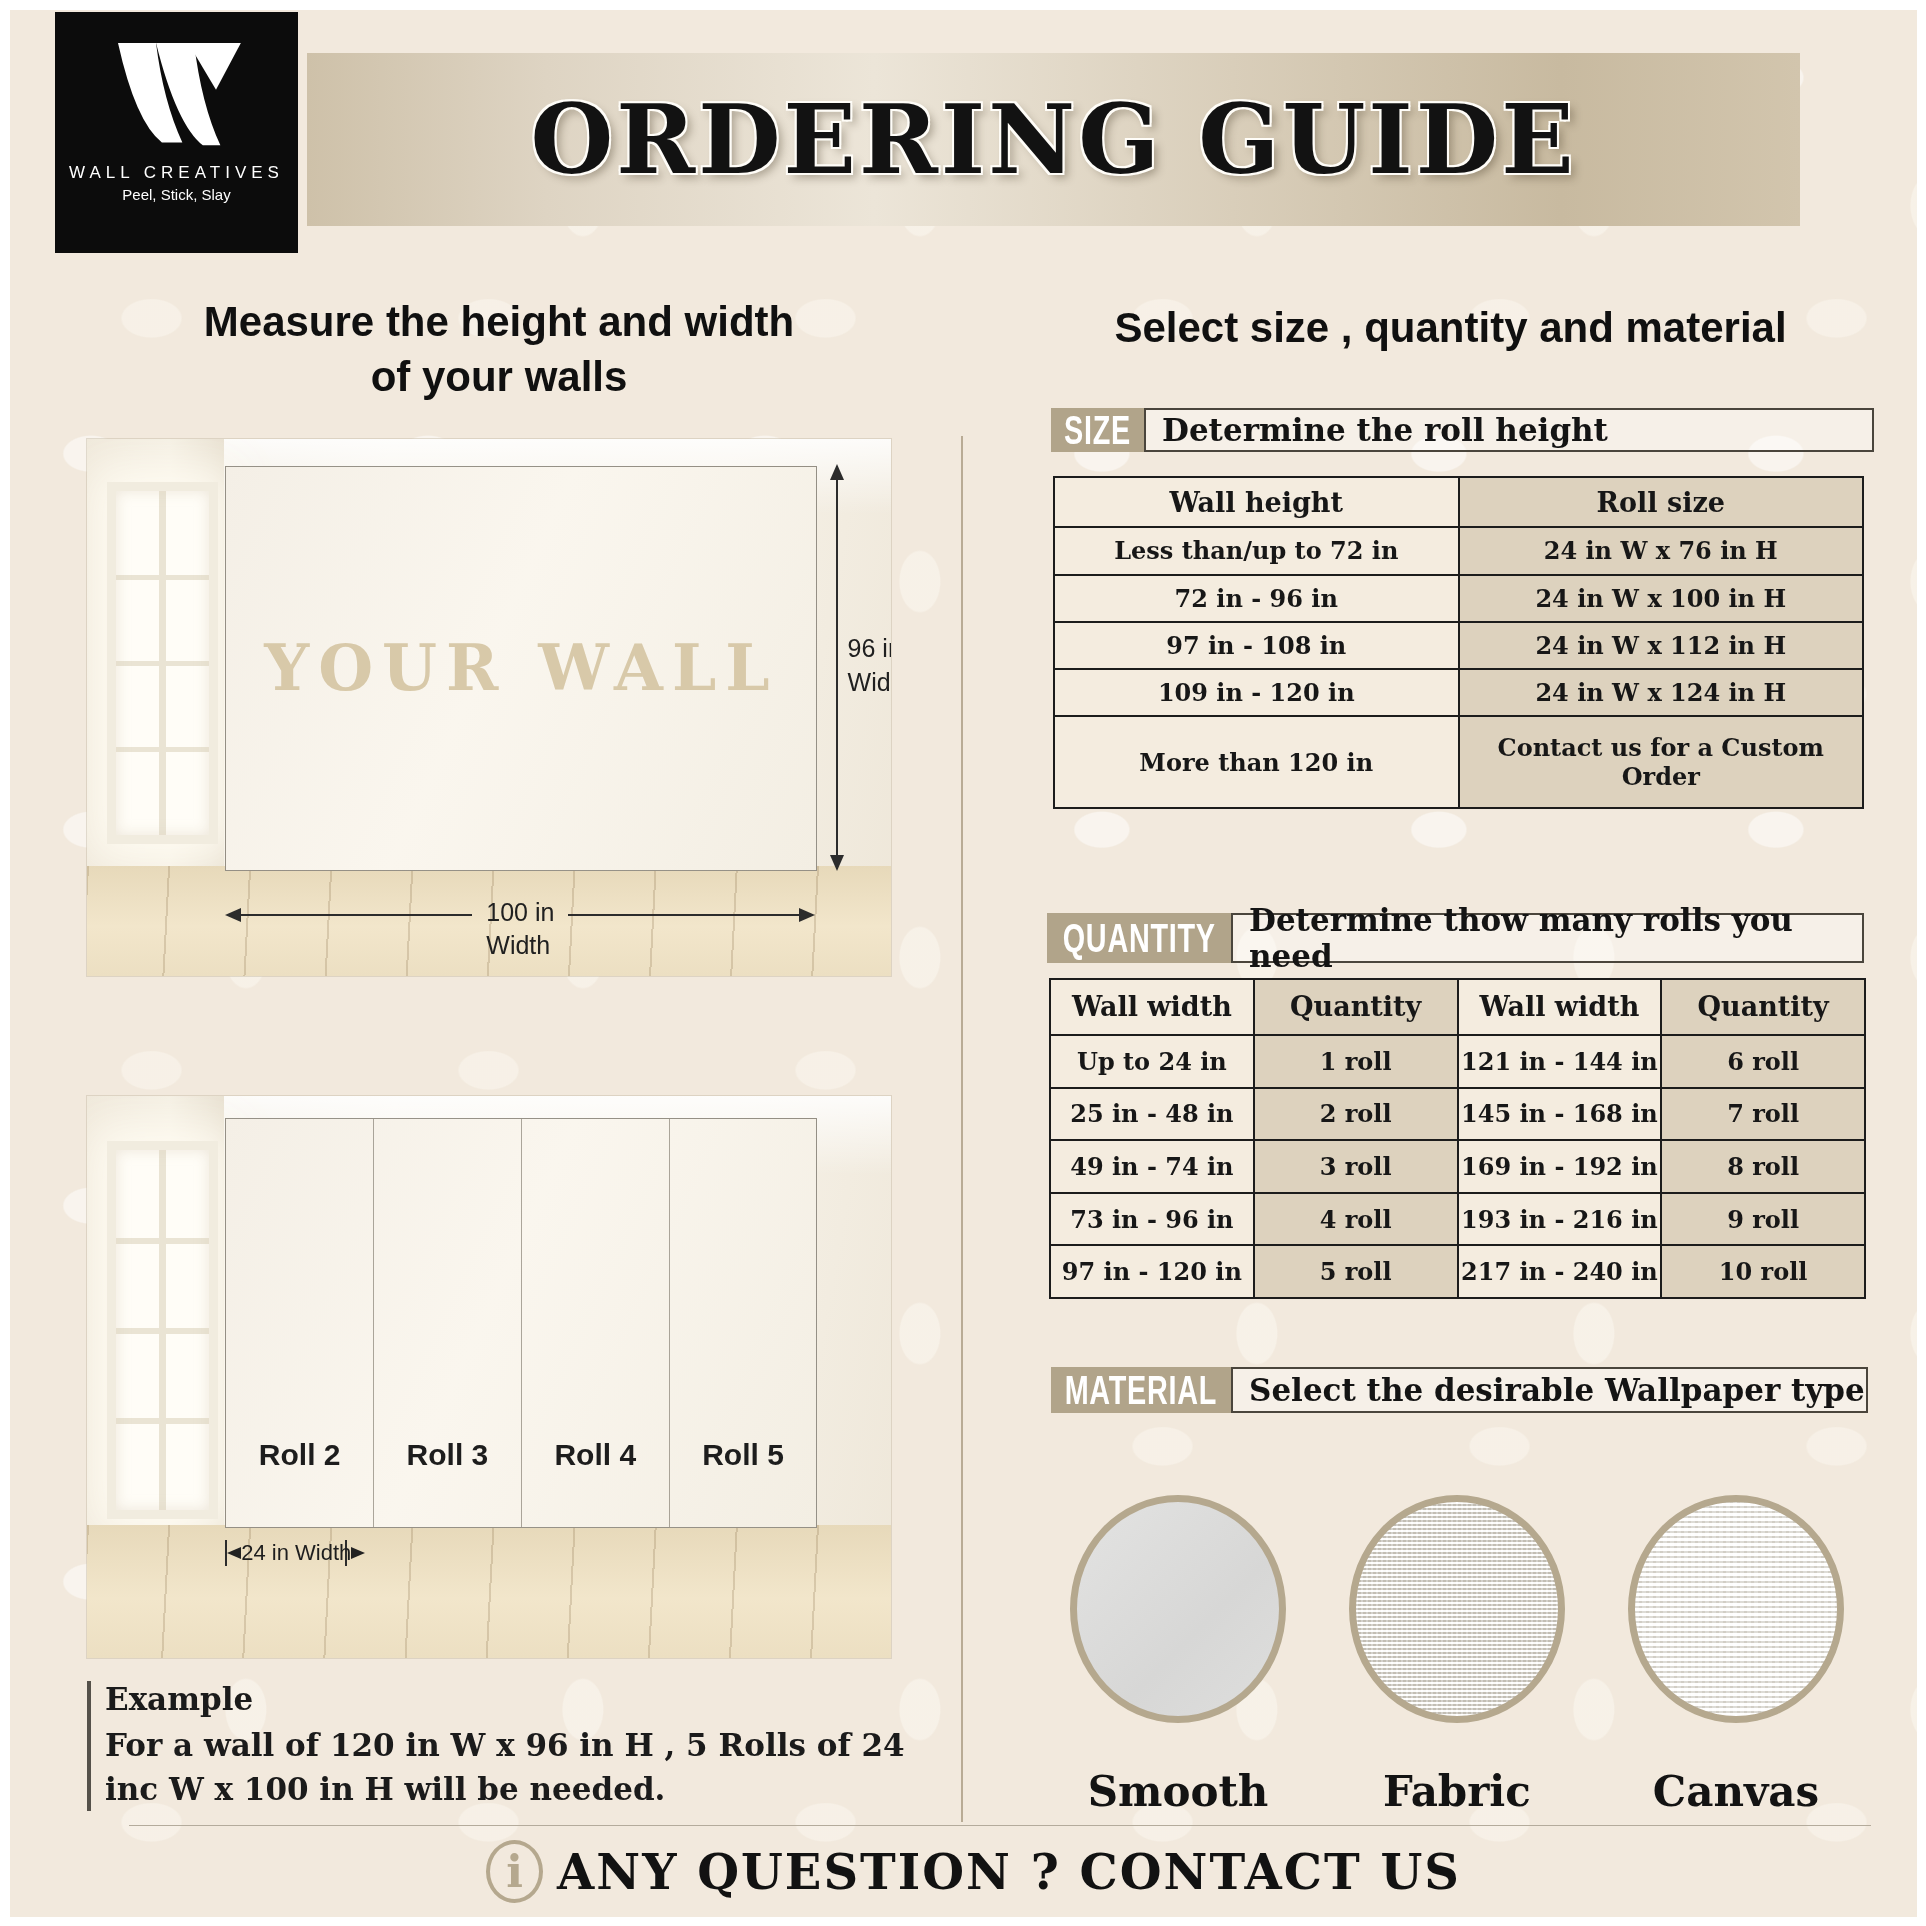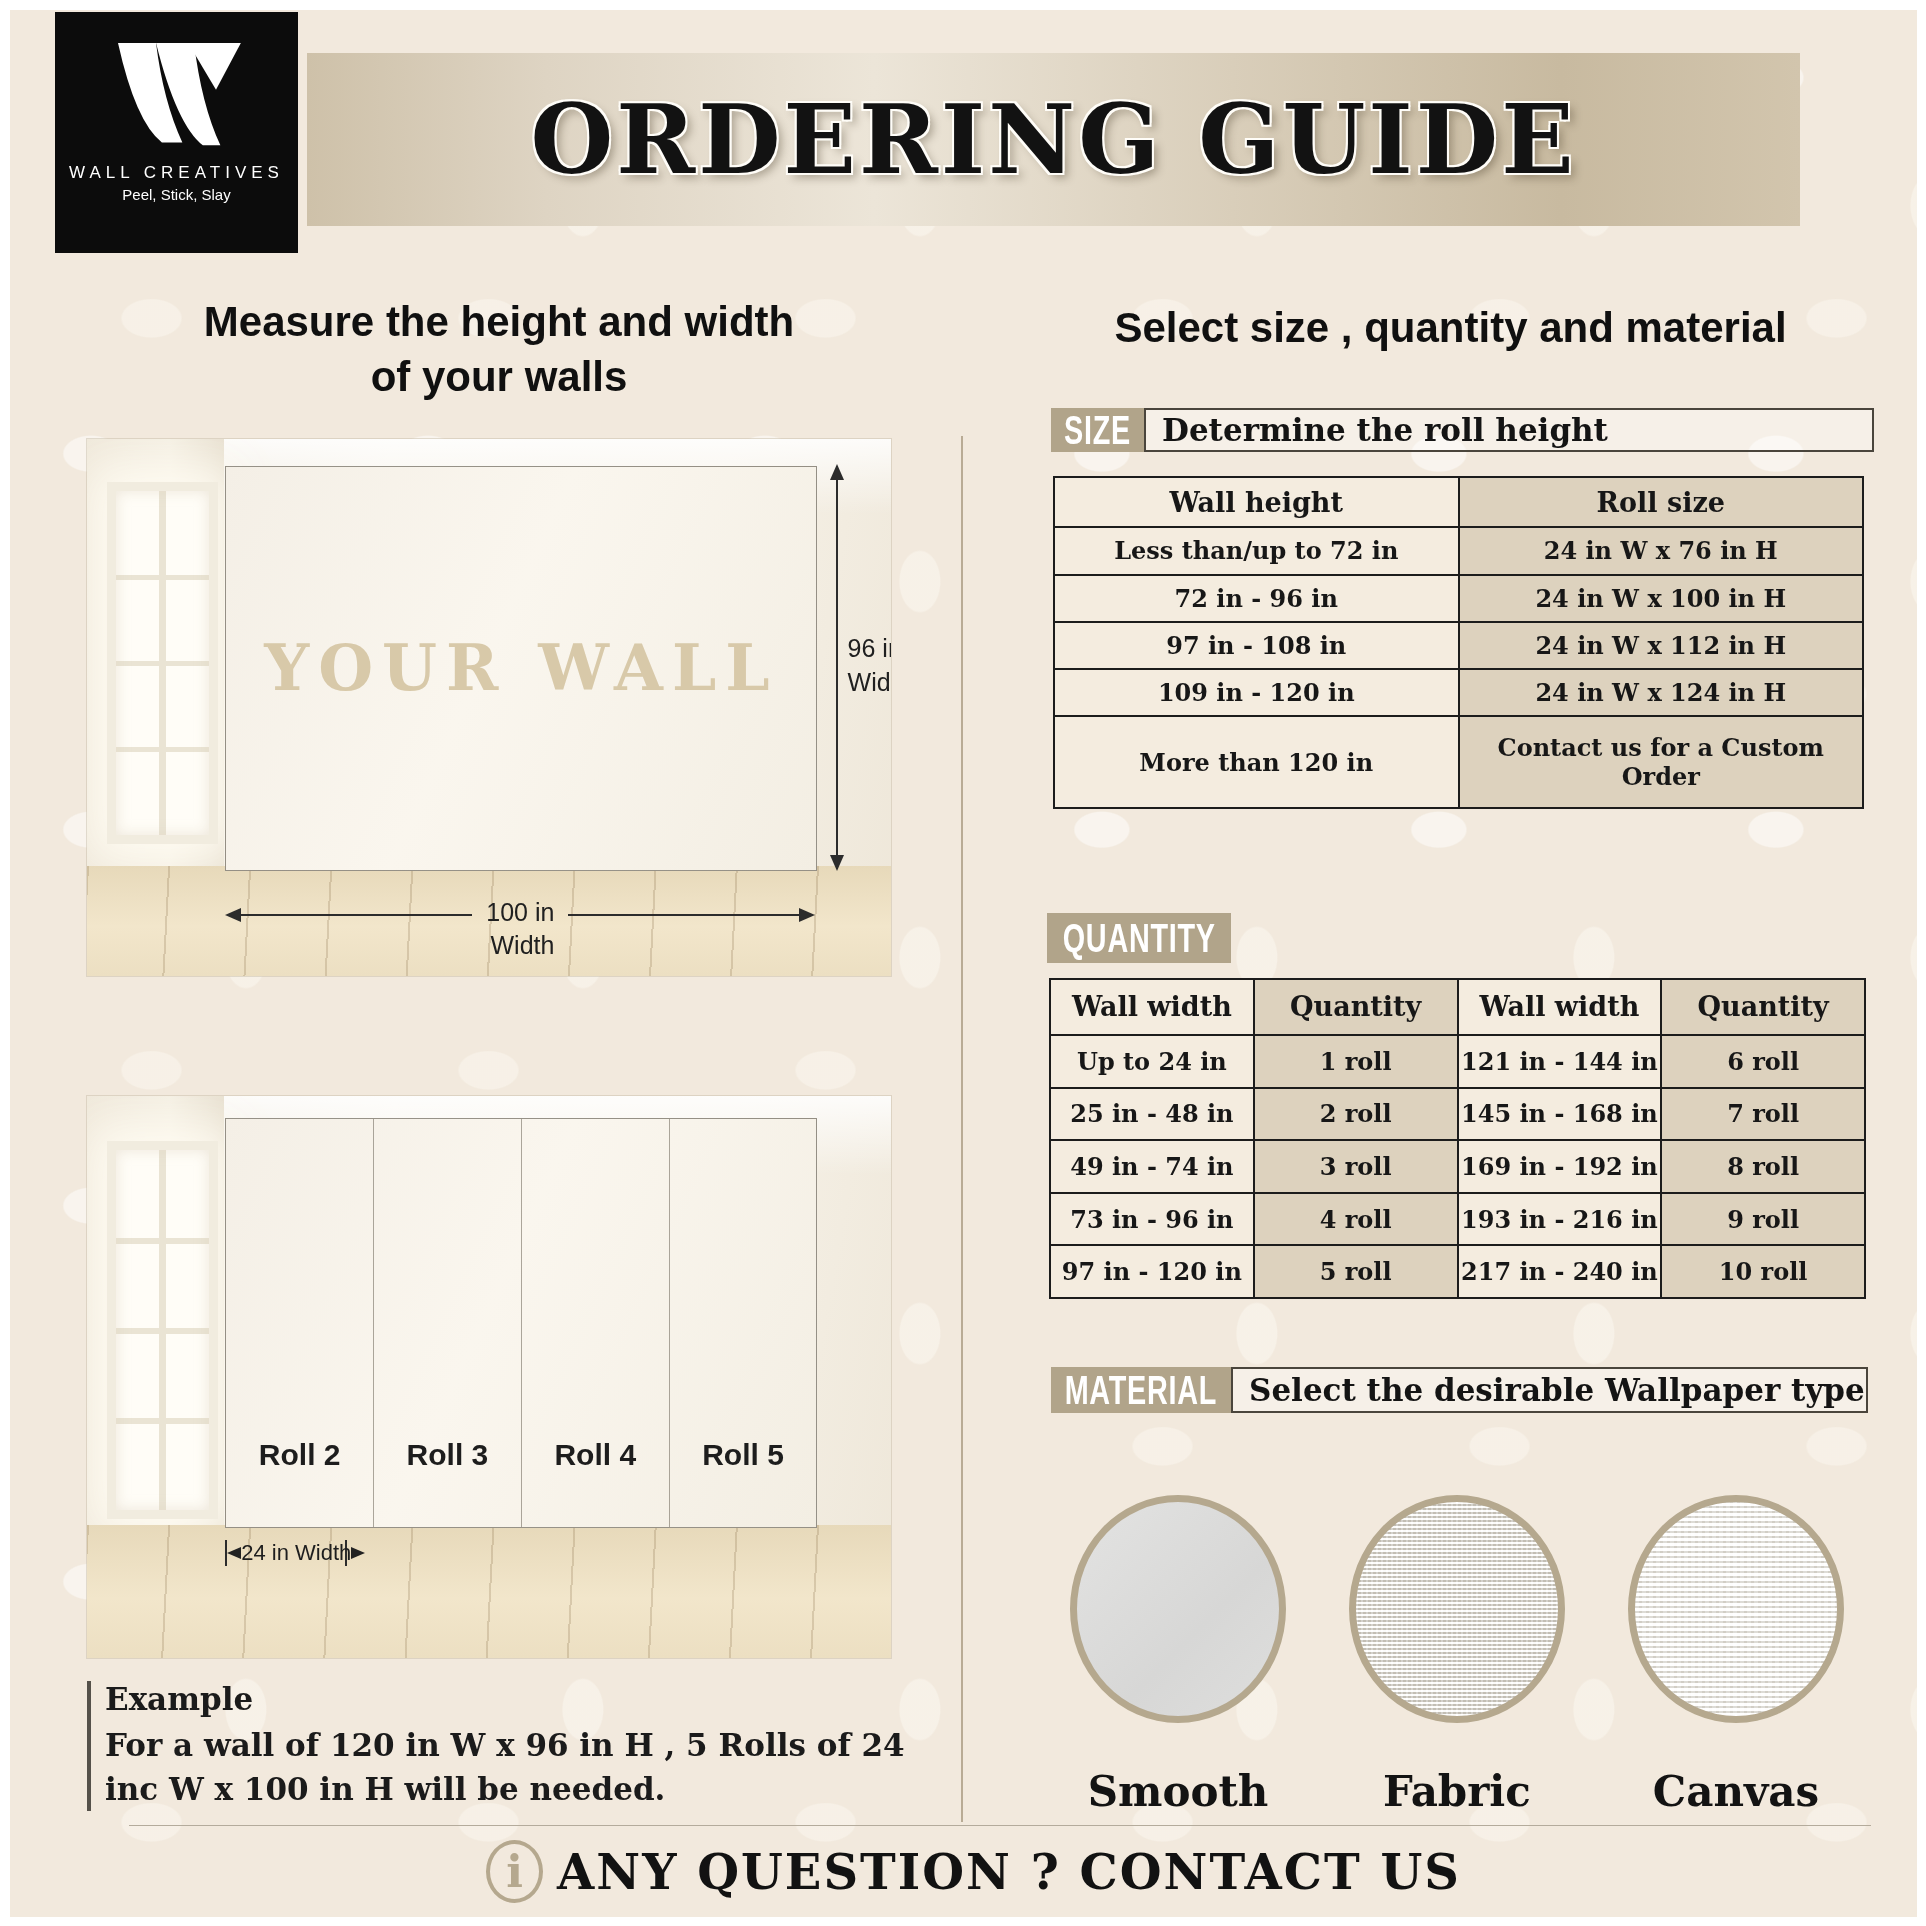--- a/index.html
+++ b/index.html
@@ -61,21 +61,21 @@
   .vdim{position:absolute;left:93.2%;top:5%;height:75%;width:2px;background:#2c2c2c;}
   .vdim .ah{position:absolute;left:-6px;width:0;height:0;border-left:7px solid transparent;border-right:7px solid transparent;}
   .vdim .up{top:-2px;border-bottom:16px solid #2c2c2c;}
   .vdim .down{bottom:-2px;border-top:16px solid #2c2c2c;}
   .vdim-label{position:absolute;left:94.6%;top:36%;font-size:25px;line-height:1.35;color:#202020;text-align:left;}
   .hdim{position:absolute;left:17.2%;width:73.4%;top:82.5%;display:flex;align-items:center;}
   .hdim .line{flex:1;height:2px;background:#2c2c2c;}
   .hdim .aw{width:0;height:0;border-top:7px solid transparent;border-bottom:7px solid transparent;}
   .hdim .left{border-right:16px solid #2c2c2c;}
   .hdim .right{border-left:16px solid #2c2c2c;}
-  .hdim-label{padding:0 14px;font-size:25px;line-height:1.3;color:#202020;text-align:right;transform:translateY(14px);}
+  .hdim-label{padding:0 14px;font-size:25px;line-height:1.3;color:#202020;text-align:left;transform:translateY(14px);}
   .rolldim{position:absolute;left:17.2%;width:14.7%;top:79%;display:flex;align-items:center;
         border-left:2px solid #2c2c2c;border-right:2px solid #2c2c2c;height:26px;}
   .rolldim .aw{width:0;height:0;border-top:6px solid transparent;border-bottom:6px solid transparent;}
   .rolldim .left{border-right:14px solid #222;}
   .rolldim .right{border-left:14px solid #222;}
   .rolldim-label{flex:1;text-align:center;font-size:22px;color:#1e1e1e;white-space:nowrap;}
   
   .example{position:absolute;left:77px;top:1671px;width:851px;border-left:4px solid #55514a;padding-left:14px;
         font-family:"DejaVu Serif","Liberation Serif",serif;font-weight:bold;color:#1b1b1b;}
   .example .ex-title{font-size:31px;margin:0 0 6px 0;}
@@ -235,20 +235,21 @@
         <td class="c-cream">More than 120 in</td>
         <td class="c-tan">Contact us for a Custom Order</td>
       </tr>
     </tbody>
       </table>
 
     <div class="bar qty-bar">
       <div class="tag">
           <span>QUANTITY</span>
         </div>
+      <div class="desc">Determine thow many rolls you need</div>
     </div>
 
     <table class="grid qty-table">
       <tbody>
           <tr>
         <th class="c-cream">Wall width</th>
         <th class="c-tan">Quantity</th>
         <th class="c-cream">Wall width</th>
         <th class="c-tan">Quantity</th>
       </tr>

